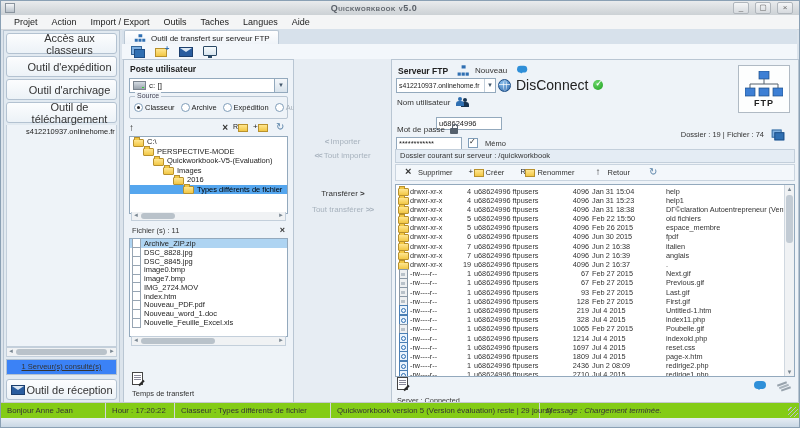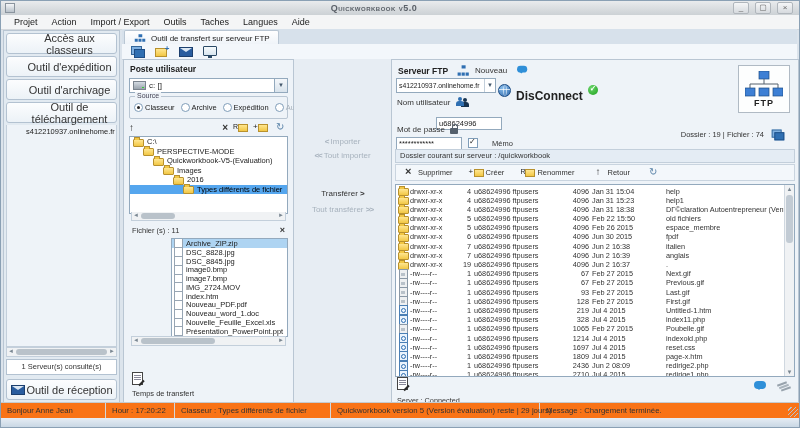--- a/index.html
+++ b/index.html
@@ -18,21 +18,21 @@
   .sidebar{position:absolute;left:2px;top:29px;width:117px;bottom:24px;background:#e2eaf1;border:1px solid #b9c6d3;box-sizing:border-box;display:flex;flex-direction:column;}
   .side-btn{height:19px;margin:2px 2px 2px 2px;background:linear-gradient(#fcfdfe,#ecf2f7);border:1px solid #b3c2d1;border-radius:3px;display:flex;align-items:center;padding:0 3px;}
   .side-label{flex:1;text-align:center;font-size:11px;color:#333;}
   .hist-header{height:13px;margin:3px 2px 0 2px;background:linear-gradient(#f2f6fa,#e2eaf1);border:1px solid #b3c2d1;text-align:center;font-size:8px;font-weight:bold;color:#222;line-height:13px;}
   .hist-list{flex:1;margin:0 2px;background:#eef3f8;border:1px solid #c3cfdb;border-top:none;overflow:hidden;}
   .hist-item{display:flex;align-items:center;gap:3px;padding:2px 3px;font-size:7.5px;color:#222;}
   .hscroll{height:8px;margin:0 2px;background:#f0f2f4;border:1px solid #c3cfdb;position:relative;}
   .hscroll .thumb{position:absolute;left:9px;right:9px;top:1px;bottom:1px;background:#b9c2ca;border-radius:3px;}
   .hscroll .arr{position:absolute;top:0;bottom:0;width:8px;font-size:6px;color:#7a8792;text-align:center;line-height:7px;}
   .hscroll .arr.l{left:0;} .hscroll .arr.r{right:0;}
-  .servers-box{height:14px;margin:2px;background:#ffffff;border:1px solid #b3c2d1;text-align:center;font-size:7.5px;color:#333;line-height:14px;}
+  .servers-box{height:14px;margin:2px;background:#3b82f6;border:1px solid #b3c2d1;text-align:center;font-size:7.5px;color:#333;line-height:14px;text-decoration:underline;}
   
   .tabrow{position:absolute;left:121px;top:28px;right:2px;height:15px;background:#d7e1eb;border-bottom:1px solid #b9c6d3;}
   .tab{position:absolute;left:2px;top:1px;height:14px;background:linear-gradient(#ffffff,#eef3f8);border:1px solid #b9c6d3;border-bottom:none;border-radius:2px 2px 0 0;display:flex;align-items:center;gap:4px;padding:0 8px;font-size:8px;color:#222;}
   .main-toolbar{position:absolute;left:121px;top:43px;right:2px;height:15px;background:#f3f7fb;border-bottom:1px solid #c9d4df;display:flex;align-items:center;gap:7px;padding-left:7px;}
   .mt-btn{width:17px;height:13px;display:flex;align-items:center;justify-content:center;}
   
   .panel{position:absolute;background:#eef3f8;border:1px solid #b9c6d3;box-sizing:border-box;}
   .local-panel{left:122px;top:58px;width:171px;height:345px;}
   .server-panel{left:390px;top:58px;width:408px;height:345px;}
   .transfer-col{position:absolute;left:293px;top:58px;width:97px;height:345px;background:#e7edf3;}
@@ -48,63 +48,63 @@
   .radio{width:7px;height:7px;border:1px solid #7f9db9;border-radius:50%;background:#fff;position:relative;flex:none;}
   .radio.checked::after{content:"";position:absolute;left:1.5px;top:1.5px;width:3px;height:3px;border-radius:50%;background:#222;}
   .mini-toolbar{position:absolute;left:5px;right:5px;top:61px;height:13px;display:flex;align-items:center;}
   .mini-toolbar .right{margin-left:auto;display:flex;align-items:center;gap:6px;}
   .tree-box{position:absolute;left:5px;right:5px;top:76px;height:76px;background:#fff;border:1px solid #93a9bd;overflow:hidden;}
   .tree-item{display:flex;align-items:center;gap:3px;height:9.5px;font-size:7.5px;color:#222;white-space:nowrap;}
   .tree-item.selected{background:#55a6ee;color:#000;}
   .tree-hscroll{position:absolute;left:5px;right:5px;top:152px;height:8px;background:#f0f2f4;border:1px solid #c3cfdb;border-top:none;}
   .filecount-row{position:absolute;left:8px;right:8px;top:165px;height:10px;display:flex;align-items:center;font-size:7.5px;color:#333;}
   .filecount-row .x{margin-left:auto;font-weight:bold;color:#333;font-size:9px;}
-  .filelist{position:absolute;left:5px;right:5px;top:178px;height:97px;background:#fff;border:1px solid #93a9bd;overflow:hidden;margin-left:42px;}
+  .filelist{position:absolute;left:5px;right:5px;top:178px;height:97px;background:#fff;border:1px solid #93a9bd;overflow:hidden;}
   .file-item{display:flex;align-items:center;gap:3px;height:8.8px;font-size:7.5px;color:#222;white-space:nowrap;padding-left:2px;}
   .file-item.selected{background:#aed4f2;}
   .local-footer{position:absolute;left:8px;top:312px;right:5px;font-size:7.5px;color:#333;}
   .local-footer .lbl{margin-top:2px;}
   
   .t-item{position:absolute;width:100%;text-align:center;font-size:8px;color:#a7b2bd;}
   .t-item.active{color:#333;}
   .t-arrow{font-weight:bold;letter-spacing:-1px;}
   
   .sp-header{position:absolute;left:6px;top:4px;display:flex;align-items:center;gap:8px;}
   .sp-title{font-size:8.5px;font-weight:bold;color:#222;}
   .sp-new{display:flex;align-items:center;gap:3px;font-size:8px;color:#333;}
   .sp-combo{position:absolute;left:4px;top:18px;width:96px;height:13px;background:#fff;border:1px solid #93a9bd;display:flex;align-items:center;font-size:6.8px;color:#222;padding-left:2px;}
   .sp-combo .dd{margin-left:auto;width:10px;text-align:center;font-size:6px;color:#44586c;border-left:1px solid #c3cfdb;line-height:12px;height:100%;}
   .disconnect-row{position:absolute;left:106px;top:17px;display:flex;align-items:center;gap:5px;}
-  .disconnect-lbl{font-size:12px;font-weight:bold;color:#222;margin-top:12px;}
+  .disconnect-lbl{font-size:14px;font-weight:normal;color:#222;}
   .frm-lbl{position:absolute;left:5px;font-size:8px;color:#333;display:flex;align-items:center;gap:5px;}
   .frm-input{position:absolute;left:4px;width:62px;height:11px;background:#fff;border:1px solid #93a9bd;font-size:7.5px;color:#222;padding-left:2px;line-height:11px;}
-  .memo{position:absolute;left:76px;top:78px;display:flex;align-items:center;gap:14px;font-size:7.5px;color:#333;}
+  .memo{position:absolute;left:76px;top:78px;display:flex;align-items:center;gap:7px;font-size:7.5px;color:#333;}
   .checkbox{width:8px;height:8px;border:1px solid #7f9db9;background:#fff;position:relative;flex:none;}
   .checkbox.checked::after{content:"✓";position:absolute;left:0px;top:-2px;font-size:8px;color:#222;}
   .ftp-box{position:absolute;right:8px;top:5px;width:50px;height:46px;background:#fdfefe;border:1px solid #b0bac4;display:flex;flex-direction:column;align-items:center;justify-content:center;}
   .ftp-lbl{font-size:9px;font-weight:bold;color:#222;margin-top:1px;letter-spacing:1px;}
   .counts-row{position:absolute;right:12px;top:68px;display:flex;align-items:center;gap:6px;font-size:7.5px;color:#333;}
   .curdir{position:absolute;left:3px;right:3px;top:89px;height:12px;background:#e4ecf4;border:1px solid #c3cfdb;font-size:7.5px;color:#333;line-height:12px;padding-left:4px;}
   .srv-toolbar{position:absolute;left:3px;right:3px;top:104px;height:15px;background:#f3f7fb;border:1px solid #c9d4df;display:flex;align-items:center;gap:17px;padding-left:6px;}
   .srv-tb-btn{display:flex;align-items:center;gap:2px;font-size:7.5px;color:#333;}
   .listing{position:absolute;left:3px;right:3px;top:124px;bottom:26px;background:#fff;border:1px solid #93a9bd;overflow:hidden;}
   .ls-row{display:grid;grid-template-columns:14px 50px 14px 86px 32px 68px 1fr;align-items:center;height:9.2px;font-size:7.3px;color:#333;white-space:nowrap;}
   .ls-row .c-links,.ls-row .c-size{text-align:right;padding-right:3px;}
   .ls-row .c-name{padding-left:6px;}
   .ls-row .ic{justify-self:center;}
   .vscroll{position:absolute;right:0;top:0;bottom:0;width:9px;background:#f0f2f4;border-left:1px solid #d0d8e0;}
   .vscroll .thumb{position:absolute;left:1px;right:1px;top:10px;height:48px;background:#c2cbd4;border-radius:3px;}
   .vscroll .arr{position:absolute;left:0;right:0;height:8px;font-size:6px;color:#7a8792;text-align:center;line-height:8px;}
   .vscroll .arr.u{top:0;} .vscroll .arr.d{bottom:0;}
   .srv-footer{position:absolute;left:5px;right:5px;bottom:2px;height:23px;font-size:7.3px;color:#333;}
   .srv-footer .ficons{position:absolute;right:2px;top:2px;display:flex;gap:6px;align-items:center;}
   
-  .statusbar{position:absolute;left:0;right:0;bottom:9px;height:15px;background:#f97316;border-top:1px solid #c5cacE;display:flex;align-items:center;font-size:7.8px;color:#333;}
+  .statusbar{position:absolute;left:0;right:0;bottom:9px;height:15px;background:#84cc16;border-top:1px solid #c5cacE;display:flex;align-items:center;font-size:7.8px;color:#333;}
   .sb-cell{padding:0 6px;height:100%;display:flex;align-items:center;border-right:1px solid #d3d7db;white-space:nowrap;}
-  .sb-1{width:92px;} .sb-2{width:56px;} .sb-3{width:143px;} .sb-4{width:196px;} .sb-5{flex:1;border-right:none;}
+  .sb-1{width:92px;} .sb-2{width:56px;} .sb-3{width:143px;} .sb-4{width:196px;} .sb-5{flex:1;border-right:none;font-style:italic;}
   .grip{position:absolute;right:1px;bottom:1px;width:10px;height:10px;background:repeating-linear-gradient(135deg,transparent 0 2px,#b9c2ca 2px 3px);}
   .bottom-strip{position:absolute;left:0;right:0;bottom:0;height:9px;background:linear-gradient(#e6edf4,#c9d7e4);}
   
   .gi{display:inline-block;flex:none;}
   .gi-folder{width:9px;height:6px;background:linear-gradient(#ffe690,#f2c744);border:1px solid #b8912d;border-radius:1px;position:relative;margin-top:2px;}
   .gi-folder::before{content:"";position:absolute;top:-3px;left:0;width:4px;height:2px;background:#f2c744;border:1px solid #b8912d;border-bottom:none;}
   .gi-page{width:7px;height:8px;background:#fff;border:1px solid #97a5b3;position:relative;}
   .gi-image{width:7px;height:8px;background:#eef0f2;border:1px solid #8a98a6;position:relative;}
   .gi-image::after{content:"";position:absolute;left:1px;top:3px;width:4px;height:3px;background:#b9c2ca;}
   .gi-web{width:7px;height:8px;background:#eaf3fc;border:1px solid #4a7fb5;position:relative;}
@@ -368,24 +368,20 @@
         <div class="file-item">
           <span class="gi gi-page"></span>
           <span>Nouveau_word_1.doc</span>
         </div>
 
         <div class="file-item">
           <span class="gi gi-page"></span>
           <span>Nouvelle_Feuille_Excel.xls</span>
         </div>
 
-        <div class="file-item">
-          <span class="gi gi-page"></span>
-          <span>Présentation_PowerPoint.ppt</span>
-        </div>
       </div>
     <div class="hscroll" style="position:absolute;left:5px;right:5px;top:276px;">
       <span class="arr l">◄</span>
       <span class="thumb" style="left:9px;right:70px;"></span>
       <span class="arr r">►</span>
     </div>
     <div class="local-footer">
       <span class="notes-ic"></span>
       <div class="lbl">Temps de transfert</div>
     </div>

